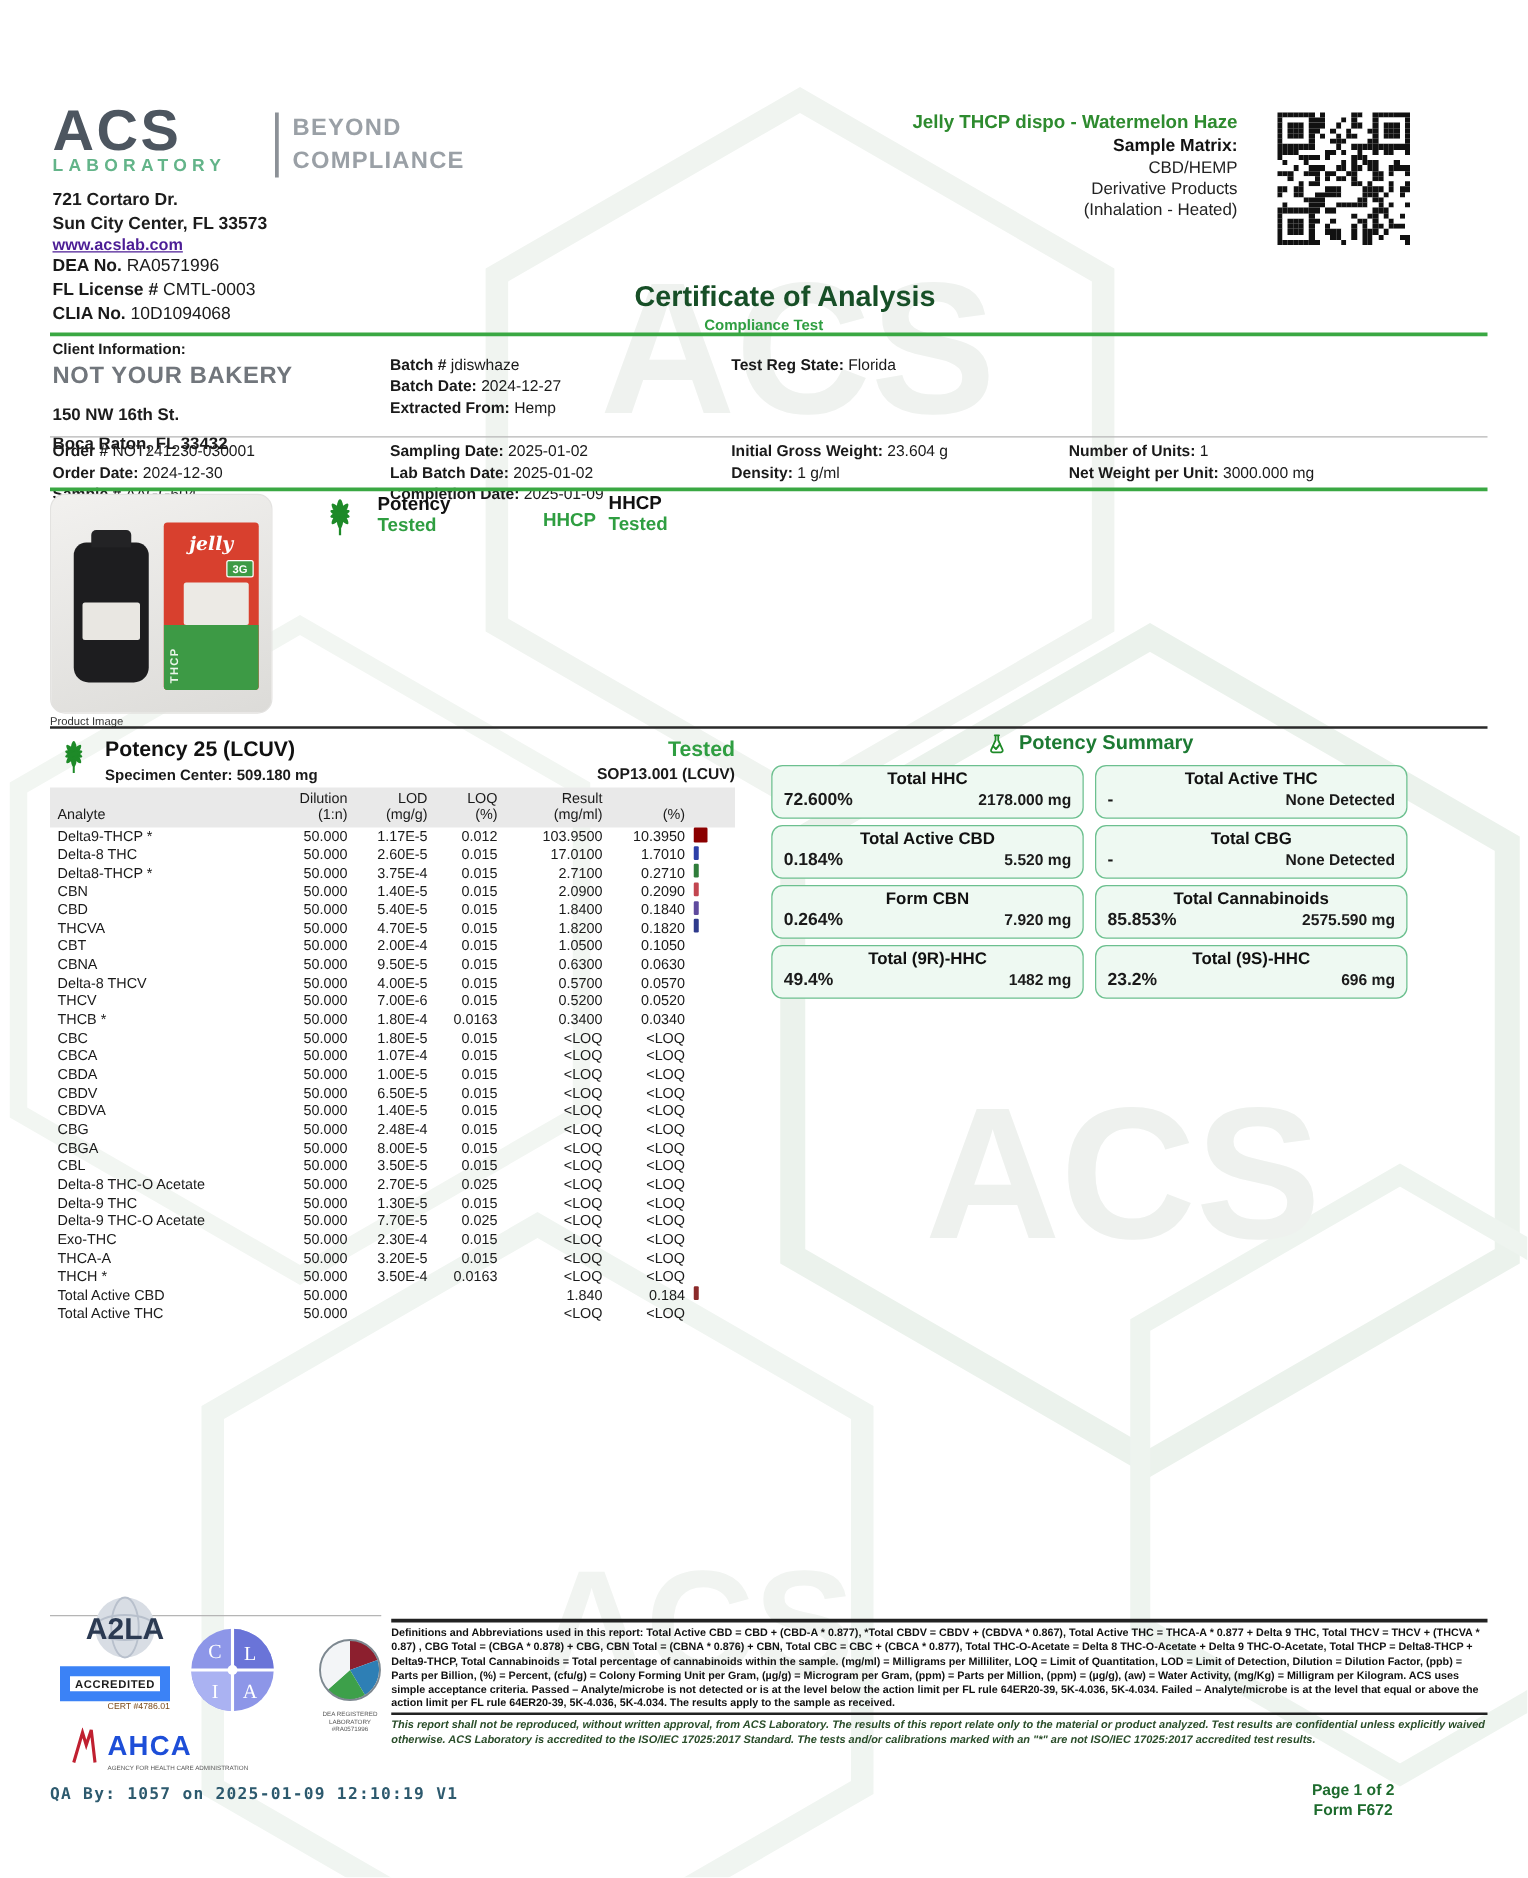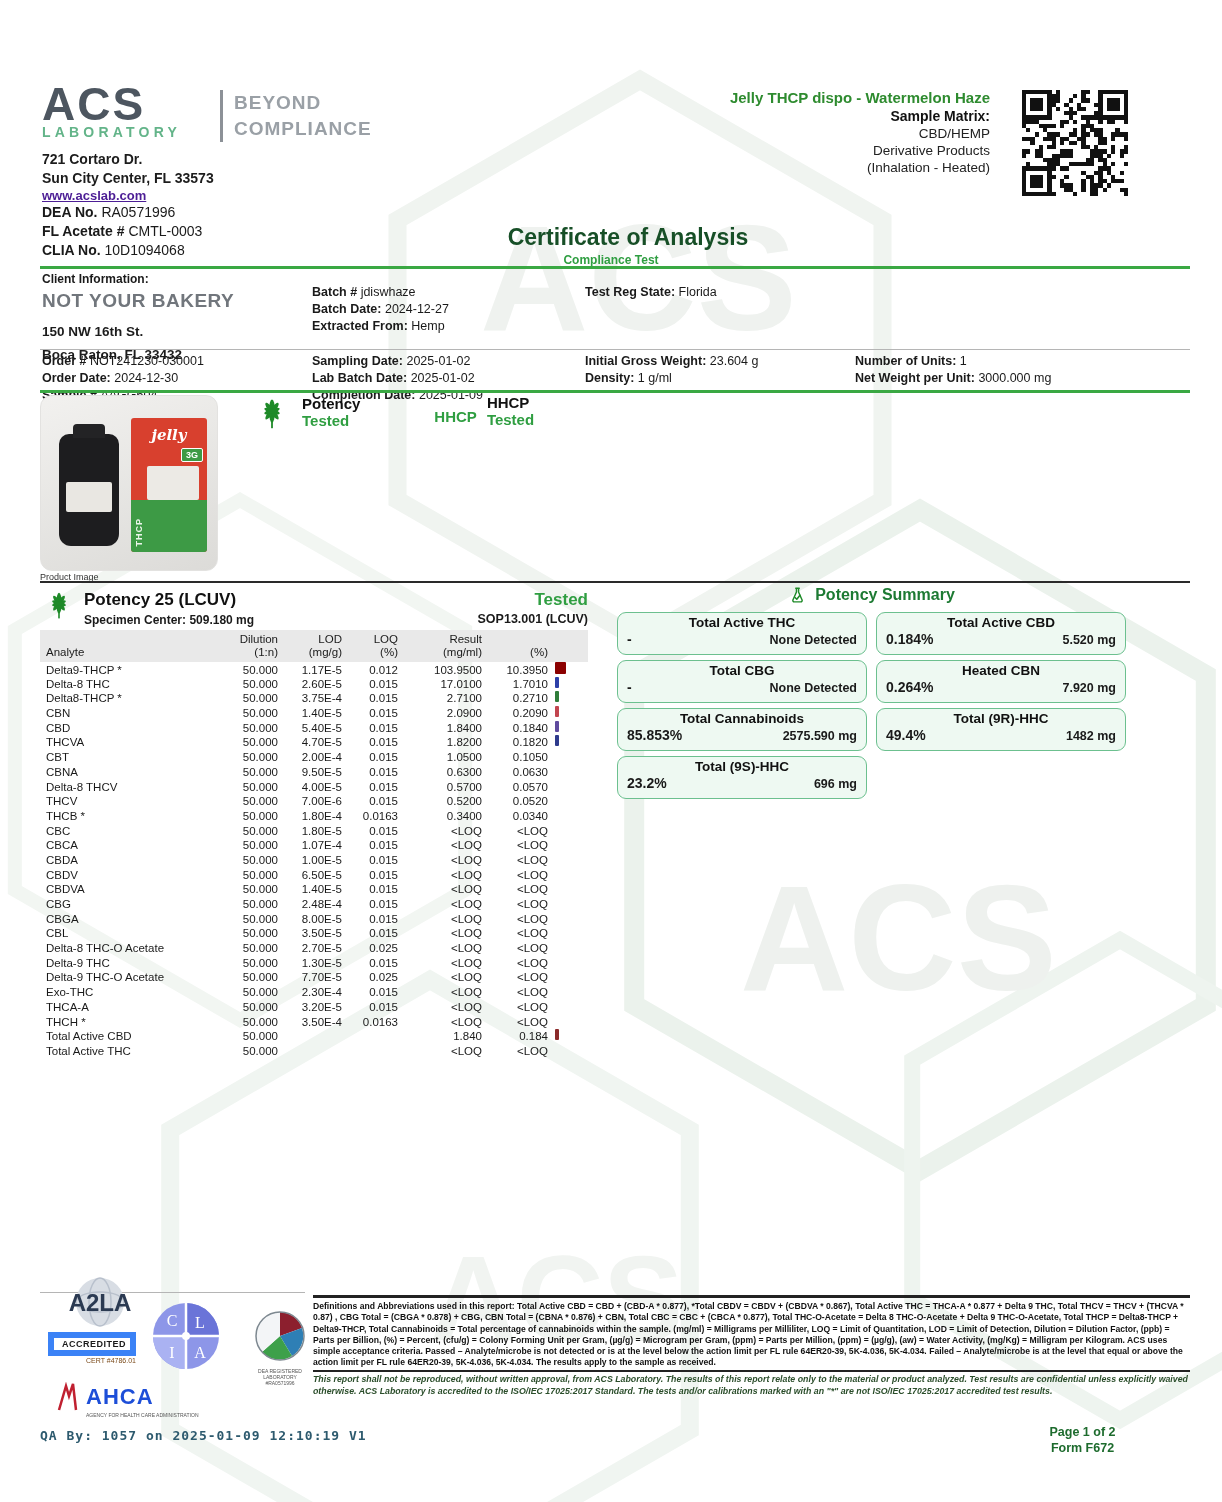--- a/index.html
+++ b/index.html
@@ -82,21 +82,21 @@
   .sig-line { width:262px; height:2px; background:#111; }
   .sig-row { font-size:13.5px; color:#222; display:flex; gap:40px; margin-top:3px; }
   .sig-cred { font-size:11px; color:#222; margin-top:4px; }
 
   
   .defs { width:877px; border-top:3px solid #222; padding-top:3px; font-size:8.6px; font-weight:700; line-height:11.3px; color:#111; }
   .discl { width:877px; border-top:2.5px solid #222; margin-top:2px; padding-top:2px; font-size:8.8px; font-style:italic; font-weight:700; color:#2a4d2a; line-height:11.5px; }
   .qa { font-family:"DejaVu Sans Mono","Liberation Mono",monospace; font-size:13px; font-weight:700; color:#2d5a6e; letter-spacing:1px; }
   .pageinfo { text-align:center; font-size:12.5px; font-weight:700; color:#1d6b2d; line-height:16px; }
 
-  .a2la-box { border:6px solid #3b82f6; font-size:9px; font-weight:700; padding:1px 4px; background:#fff; letter-spacing:.5px; }
+  .a2la-box { border:8px solid #3b82f6; font-size:9px; font-weight:700; padding:1px 4px; background:#fff; letter-spacing:.5px; }
   .a2la-cert { font-size:7px; color:#7a4a1a; margin-top:1px; }
   .ahca-text { font-size:22px; font-weight:800; color:#1d4ed8; letter-spacing:1px; }
   .tiny-cap { font-size:5px; color:#555; line-height:6px; text-align:center; }
 </style>
 </head>
 <body>
 
 <div class="page">
 
   <svg class="wm" id="wm-svg" viewBox="0 0 1222 1502">
@@ -120,21 +120,21 @@
         <div>COMPLIANCE</div>
       </div>
     </div>
   </div>
 
   <div class="abs" style="left:42px; top:150px;">
     <div class="addr">721 Cortaro Dr.</div>
     <div class="addr">Sun City Center, FL 33573</div>
     <div class="site">www.acslab.com</div>
     <div class="idline"><b>DEA No.</b> <span>RA0571996</span></div>
-    <div class="idline"><b>FL Acetate #</b> <span>CMTL-0003</span></div>
+    <div class="idline"><b>FL License #</b> <span>CMTL-0003</span></div>
     <div class="idline"><b>CLIA No.</b> <span>10D1094068</span></div>
   </div>
 
   <div class="abs prod-block" style="left:640px; top:88px;">
     <div class="prod-name">Jelly THCP dispo - Watermelon Haze</div>
     <div class="prod-lab">Sample Matrix:</div>
     <div class="prod-line">CBD/HEMP</div>
     <div class="prod-line">Derivative Products</div>
     <div class="prod-line">(Inhalation - Heated)</div>
   </div>
@@ -1154,20 +1154,27 @@
   <div class="abs" style="left:617px; top:586px; width:510px;">
     <div style="display:flex; justify-content:center; align-items:center; gap:9px;">
       <svg width="17" height="18" viewBox="0 0 24 24">
         <path d="M9.5 2.5 h5 M10.5 2.5 v5.5 L5.5 19 a2 2 0 0 0 1.9 2.7 h9.2 a2 2 0 0 0 1.9-2.7 L13.5 8 V2.5" stroke="#1e8a28" stroke-width="2" fill="none" stroke-linecap="round"></path>
         <path d="M8.5 15.5 l2.5 2.5 l4.5-5.5" stroke="#1e8a28" stroke-width="2.2" fill="none" stroke-linecap="round" stroke-linejoin="round"></path>
       </svg>
       <div class="ps-title">Potency Summary</div>
     </div>
     <div class="ps-grid" id="ps-grid" style="margin-top:8px;">
         <div class="ps-box">
+          <div class="t">Total HHC</div>
+          <div class="r">
+            <span class="p">72.600%</span>
+            <span class="a">2178.000 mg</span>
+          </div>
+        </div>
+        <div class="ps-box">
           <div class="t">Total Active THC</div>
           <div class="r">
             <span class="p">-</span>
             <span class="a">None Detected</span>
           </div>
         </div>
         <div class="ps-box">
           <div class="t">Total Active CBD</div>
           <div class="r">
             <span class="p">0.184%</span>
@@ -1175,21 +1182,21 @@
           </div>
         </div>
         <div class="ps-box">
           <div class="t">Total CBG</div>
           <div class="r">
             <span class="p">-</span>
             <span class="a">None Detected</span>
           </div>
         </div>
         <div class="ps-box">
-          <div class="t">Heated CBN</div>
+          <div class="t">Form CBN</div>
           <div class="r">
             <span class="p">0.264%</span>
             <span class="a">7.920 mg</span>
           </div>
         </div>
         <div class="ps-box">
           <div class="t">Total Cannabinoids</div>
           <div class="r">
             <span class="p">85.853%</span>
             <span class="a">2575.590 mg</span>

